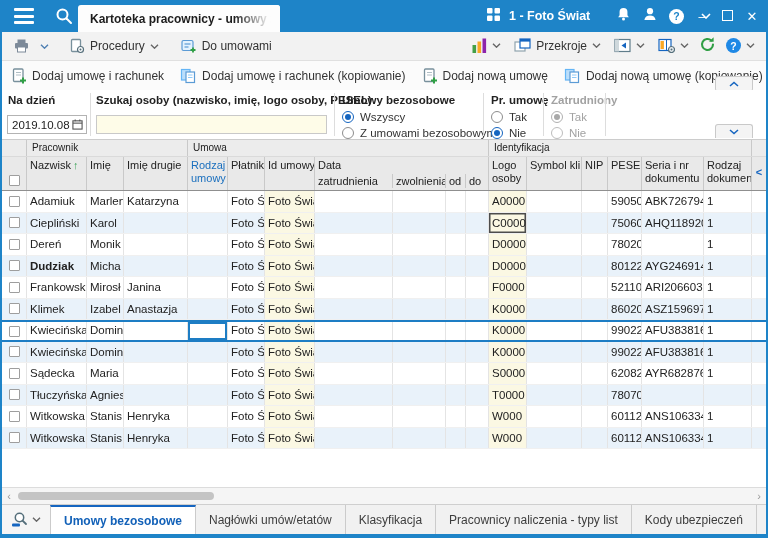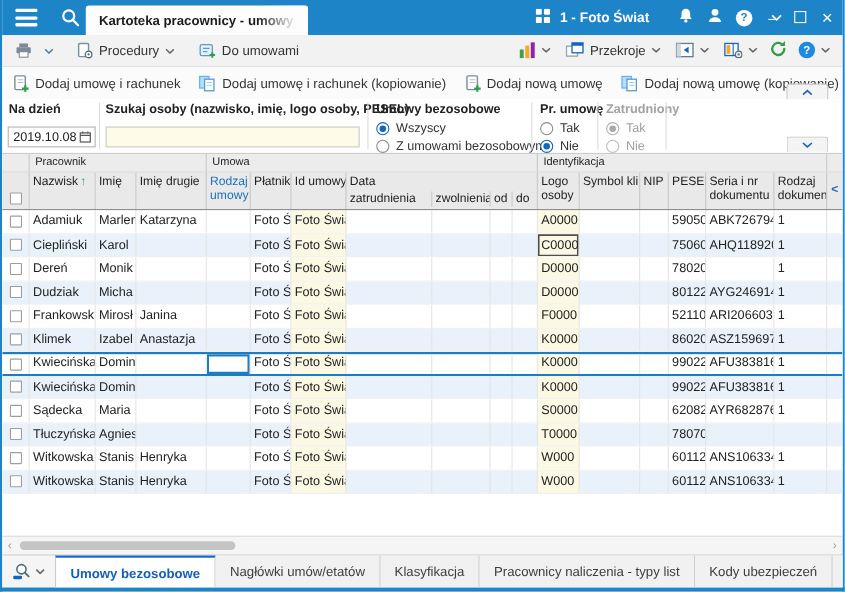--- a/index.html
+++ b/index.html
@@ -465,21 +465,21 @@
           <div class="cell" style="width: 26px;"></div>
           <div class="cell" style="width: 34px; text-align: right;">78020</div>
           <div class="cell" style="width: 62px;"></div>
           <div class="cell" style="width: 48px;">1</div>
           <div class="cell fill"></div>
         </div>
         <div class="trow stripe">
           <div class="cell cb" style="width: 25px;">
             <span class="cbx"></span>
           </div>
-          <div class="cell" style="width: 60px;">Dudziak</div>
+          <div class="cell" style="width: 60px; font-weight: bold;">Dudziak</div>
           <div class="cell" style="width: 37px;">Micha</div>
           <div class="cell" style="width: 64px;"></div>
           <div class="cell" style="width: 40px;"></div>
           <div class="cell" style="width: 37px;">Foto Ś</div>
           <div class="cell yellow" style="width: 50px;">Foto Świat/</div>
           <div class="cell" style="width: 78px;"></div>
           <div class="cell" style="width: 53px;"></div>
           <div class="cell" style="width: 20px;"></div>
           <div class="cell" style="width: 23px;"></div>
           <div class="cell yellow" style="width: 38px;">D0000</div>

